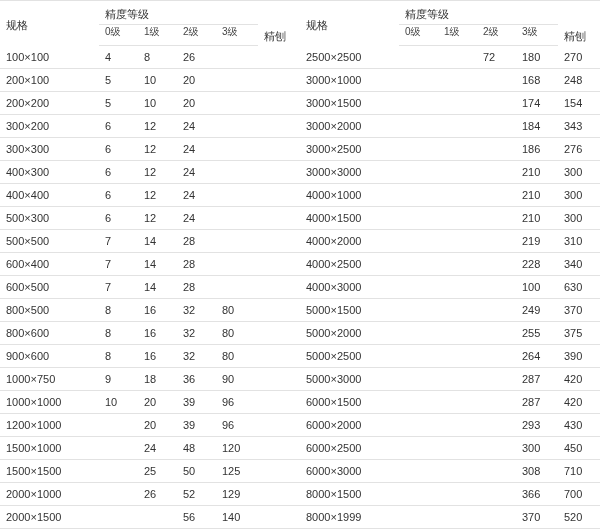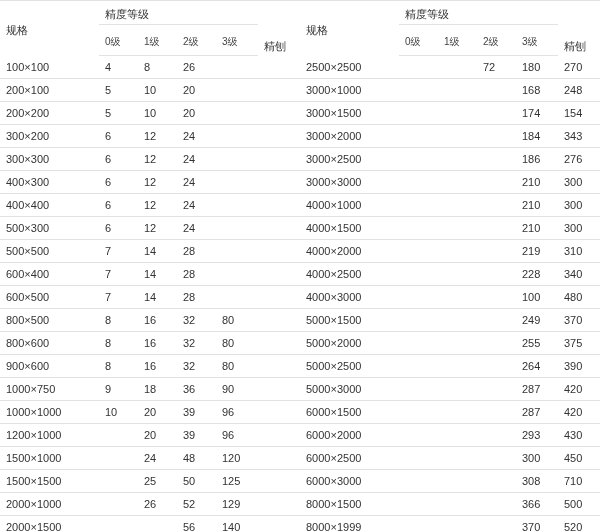--- a/index.html
+++ b/index.html
@@ -48,21 +48,21 @@
     border-bottom: none;
     padding-bottom: 2px;
     padding-top: 6px;
     vertical-align: bottom;
     margin-top: 44px;
   }
   .hdr-top th.spec {
     vertical-align: middle;
   }
   .hdr-sub th {
-    padding-top: 10px;
+    padding-top: 0;
     padding-bottom: 6px;
     font-size: 10px;
     color: #444444;
     vertical-align: top;
   }
   .hdr-top th.spec {
     border-bottom: none;
   }
   col.c-spec { width: 33%; }
   col.c-g0 { width: 13%; }
@@ -386,21 +386,21 @@
             <td class="num"></td>
             <td class="num">228</td>
             <td class="num">340</td>
           </tr>
           <tr>
             <td class="spec">4000×3000</td>
             <td class="num"></td>
             <td class="num"></td>
             <td class="num"></td>
             <td class="num">100</td>
-            <td class="num">480</td>
+            <td class="num">630</td>
           </tr>
           <tr>
             <td class="spec">5000×1500</td>
             <td class="num"></td>
             <td class="num"></td>
             <td class="num"></td>
             <td class="num">249</td>
             <td class="num">370</td>
           </tr>
           <tr>
@@ -458,21 +458,21 @@
             <td class="num"></td>
             <td class="num">308</td>
             <td class="num">710</td>
           </tr>
           <tr>
             <td class="spec">8000×1500</td>
             <td class="num"></td>
             <td class="num"></td>
             <td class="num"></td>
             <td class="num">366</td>
-            <td class="num">500</td>
+            <td class="num">700</td>
           </tr>
           <tr>
             <td class="spec">8000×1999</td>
             <td class="num"></td>
             <td class="num"></td>
             <td class="num"></td>
             <td class="num">370</td>
             <td class="num">520</td>
           </tr>
           <tr>

